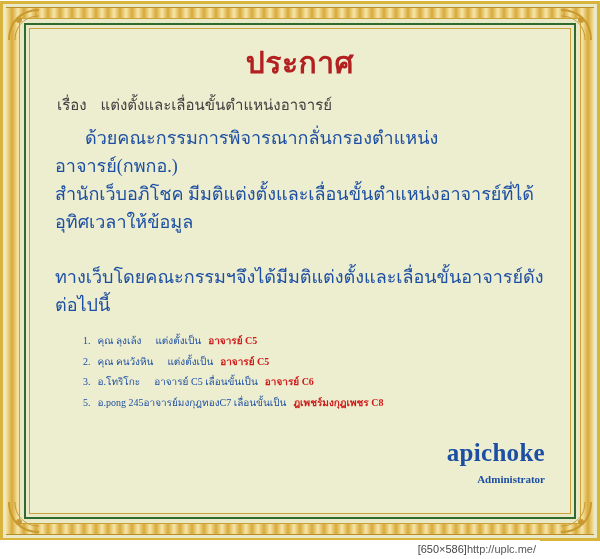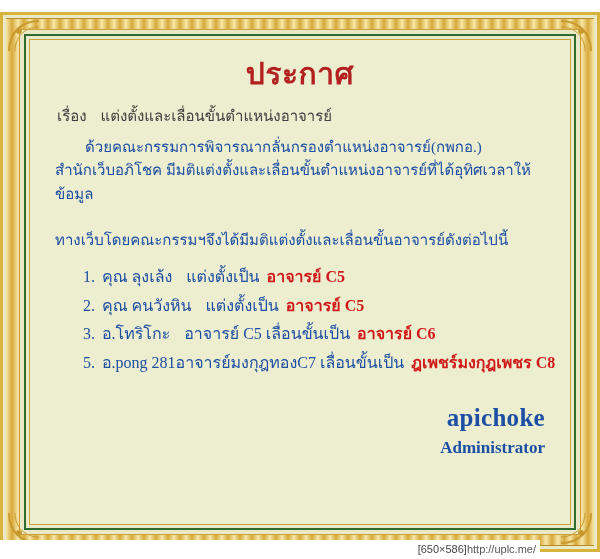--- a/index.html
+++ b/index.html
@@ -12,21 +12,21 @@
     height: 559px;
     font-family: "Liberation Serif", serif;
     overflow: hidden;
     position: relative;
   }
 
   
   .certificate {
     position: absolute;
     left: 0;
-    top: 12px;
+    top: 1px;
     width: 600px;
     height: 540px;
     box-sizing: border-box;
     background: #e9e9c8;
     border: 3px solid #d9b43c;
   }
   .frame-gold {
     position: absolute;
     left: 3px; top: 3px; right: 3px; bottom: 3px;
     box-sizing: border-box;
@@ -92,35 +92,35 @@
     line-height: 1.1;
   }
   .subject-line {
     color: #404040;
     font-size: 15px;
     margin: 0 0 8px 2px;
     white-space: pre;
   }
   .body-para {
     color: #1c4fa3;
-    font-size: 15px;
+    font-size: 18px;
     line-height: 1.55;
     margin: 0 0 2px 0;
   }
   .body-para .indent {
     display: inline-block;
     width: 30px;
   }
   .list {
     margin: 14px 0 0 0;
     padding: 0;
     list-style: none;
   }
   .list li {
-    font-size: 16px;
+    font-size: 10px;
     color: #1c4fa3;
     margin: 0 0 7px 0;
     padding-left: 28px;
     line-height: 1.35;
     white-space: nowrap;
   }
   .num { color: #1c4fa3; }
   .who { color: #1c4fa3; }
   .act { color: #1c4fa3; }
   .rank {
@@ -138,21 +138,21 @@
     margin-top: 30px;
   }
   .sig-name {
     color: #1c4fa3;
     font-size: 25px;
     font-weight: bold;
     letter-spacing: 0.3px;
   }
   .sig-role {
     color: #1c4fa3;
-    font-size: 17px;
+    font-size: 11px;
     font-weight: bold;
     margin-top: 6px;
   }
 
   
   .footer-bar {
     position: absolute;
     left: 0;
     top: 540px;
     width: 540px;
@@ -226,21 +226,21 @@
       <li>
         <span class="num">1.</span><span class="gap"></span><span class="who">คุณ ลุงเล้ง</span><span class="gap"></span><span class="gap"></span><span class="act">แต่งตั้งเป็น</span><span class="gap"></span><span class="rank">อาจารย์ C5</span>
       </li>
       <li>
         <span class="num">2.</span><span class="gap"></span><span class="who">คุณ คนวังหิน</span><span class="gap"></span><span class="gap"></span><span class="act">แต่งตั้งเป็น</span><span class="gap"></span><span class="rank">อาจารย์ C5</span>
       </li>
       <li>
         <span class="num">3.</span><span class="gap"></span><span class="who">อ.โทริโกะ</span><span class="gap"></span><span class="gap"></span><span class="act">อาจารย์ C5  เลื่อนขั้นเป็น</span><span class="gap"></span><span class="rank">อาจารย์ C6</span>
       </li>
       <li>
-        <span class="num">5.</span><span class="gap"></span><span class="who">อ.pong 281</span><span class="act">อาจารย์มงกุฎทองC7 เลื่อนขั้นเป็น</span><span class="gap"></span><span class="rank">ฎเพชร์มงกุฎเพชร C8</span>
+        <span class="num">5.</span><span class="gap"></span><span class="who">อ.pong 245</span><span class="act">อาจารย์มงกุฎทองC7 เลื่อนขั้นเป็น</span><span class="gap"></span><span class="rank">ฎเพชร์มงกุฎเพชร C8</span>
       </li>
     </ul>
 
 
     <div class="signature">
       <div class="sig-name">apichoke</div>
       <div class="sig-role">Administrator</div>
     </div>
 
   </div>

